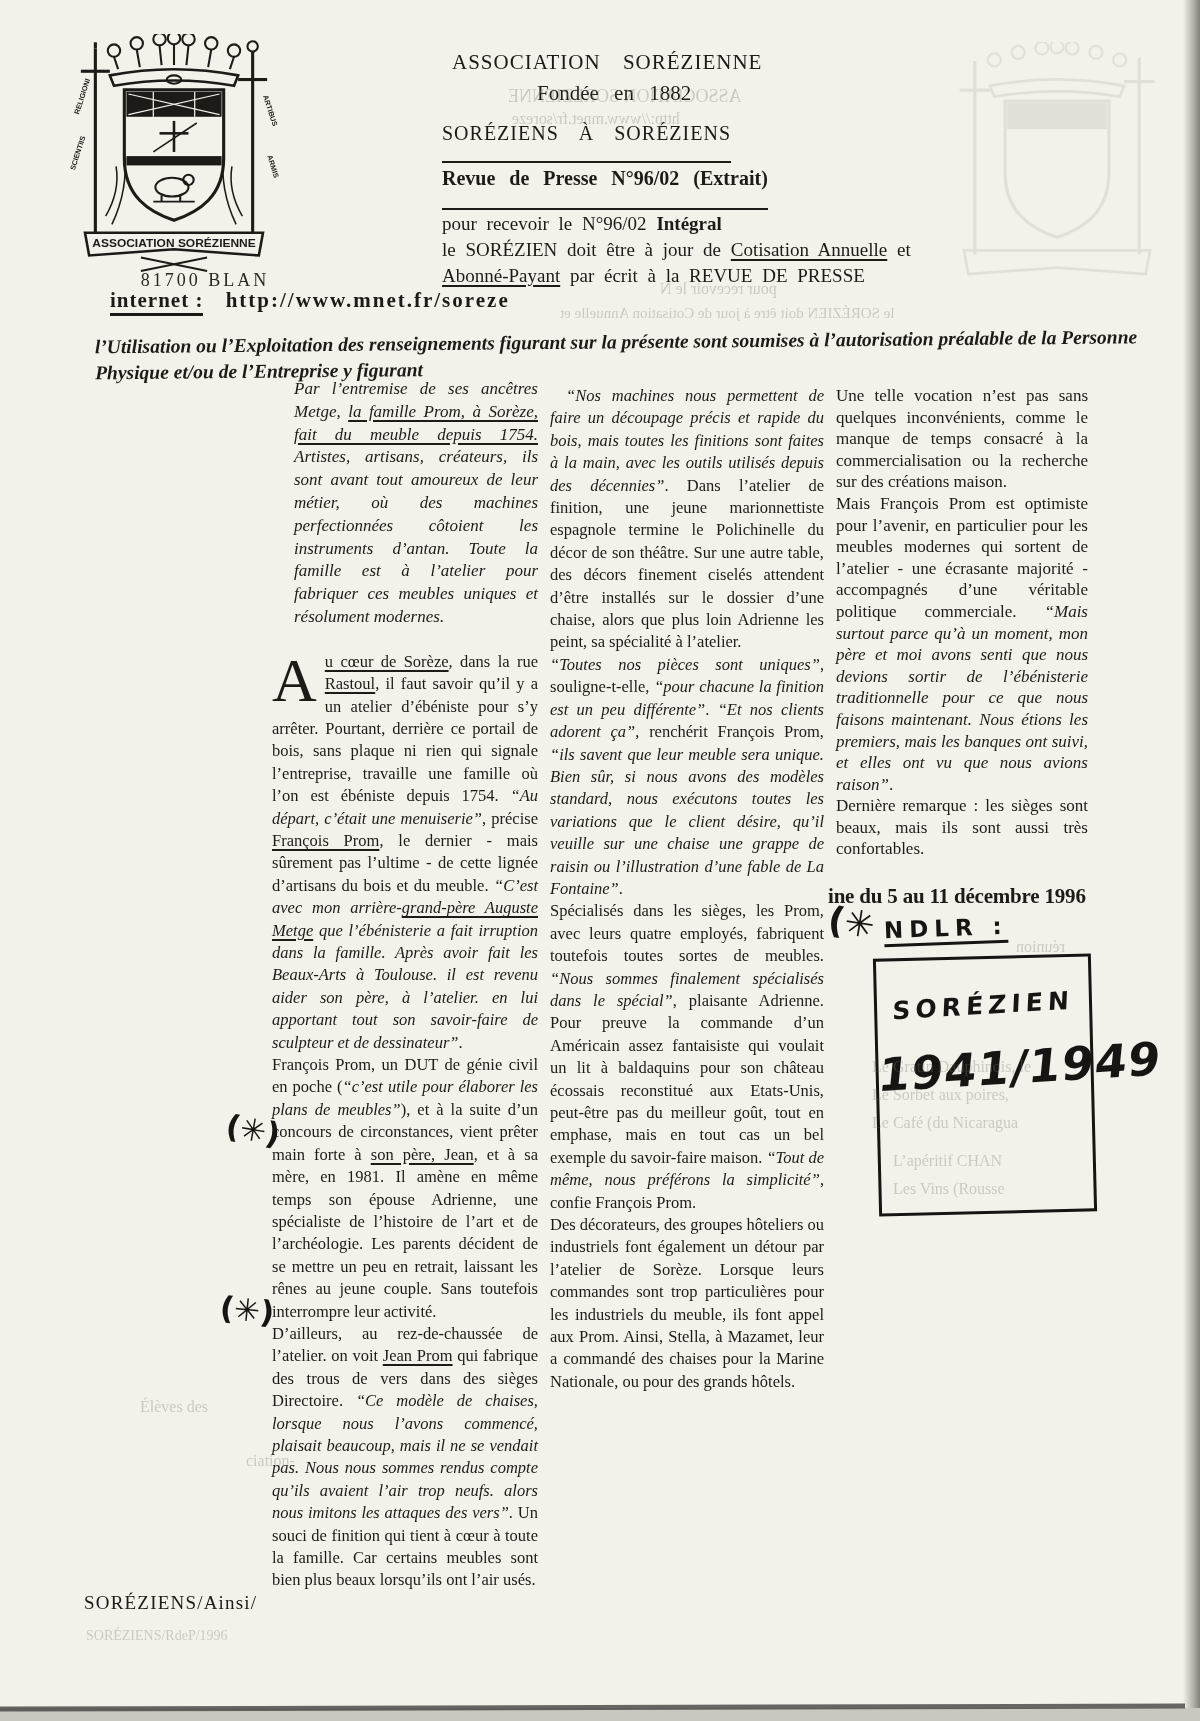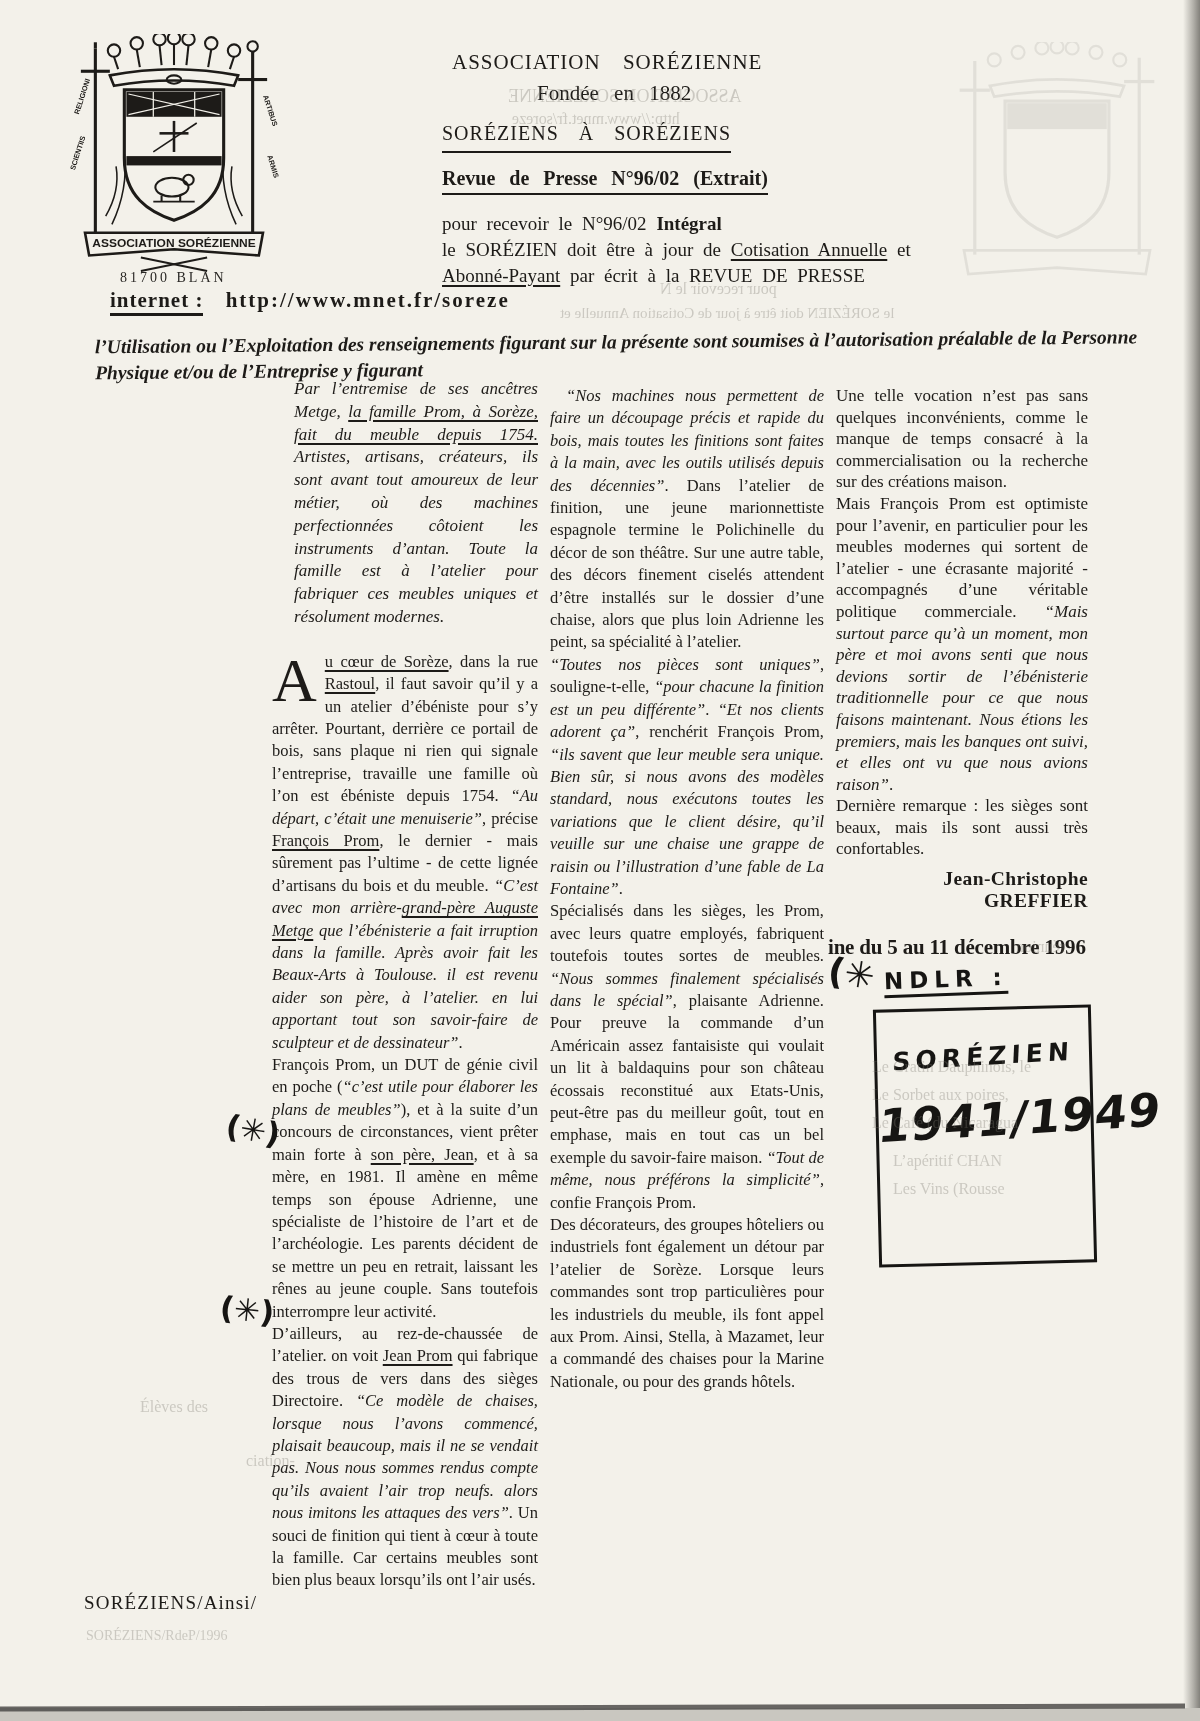--- a/index.html
+++ b/index.html
@@ -7,33 +7,33 @@
         font-family:"Liberation Serif","DejaVu Serif",serif;color:#1d1b18;}
   
   .edge-right{position:absolute;top:0;right:0;width:17px;height:100%;
     background:linear-gradient(to right,rgba(100,98,92,0),rgba(100,98,92,.45) 60%,rgba(70,68,63,.65));}
   .edge-bottom{position:absolute;left:0;right:0;bottom:0;height:13px;background:#c9c7c0;}
   .bottom-line{position:absolute;left:0;right:15px;bottom:11px;height:5px;background:#454441;opacity:.8;
     transform:rotate(-0.15deg);}
   
   .crest{position:absolute;left:60px;top:34px;width:228px;height:238px;}
   .ghost-crest{position:absolute;left:938px;top:42px;width:238px;height:250px;opacity:.08;transform:scaleX(-1);}
-  .postcode{position:absolute;left:120px;top:270px;width:170px;font-size:14px;
+  .postcode{position:absolute;left:120px;top:270px;width:170px;text-align:center;font-size:18px;
     letter-spacing:3px;color:#2a2825;}
   .internet-line{position:absolute;left:110px;top:288px;font-size:21px;font-weight:bold;letter-spacing:1px;}
   .internet-line .lbl{border-bottom:3px solid #1d1b18;padding-bottom:1px;}
   .internet-line .url{margin-left:16px;letter-spacing:2px;}
   
   .hdr{position:absolute;left:442px;top:50px;width:560px;}
   .org{font-size:21px;letter-spacing:1px;word-spacing:16px;margin-left:10px;}
   .founded{font-size:21px;word-spacing:10px;margin:6px 0 0 95px;}
   .title1{position:absolute;left:442px;top:122px;font-size:20px;letter-spacing:1px;word-spacing:14px;
-    border-bottom:2px solid #1d1b18;padding-bottom:6px;}
+    border-bottom:2px solid #1d1b18;padding-bottom:16px;}
   .title2{position:absolute;left:442px;top:167px;font-size:20px;font-weight:bold;word-spacing:9px;
-    border-bottom:2px solid #1d1b18;padding-bottom:3px;}
+    border-bottom:2px solid #1d1b18;padding-bottom:18px;}
   .sub{position:absolute;left:442px;top:211px;width:560px;font-size:19px;line-height:26px;word-spacing:5px;}
   .sub div{white-space:nowrap;}
   
   .notice{position:absolute;left:95px;top:329px;width:1105px;font-size:19.5px;line-height:26px;
     font-style:italic;font-weight:bold;transform:rotate(-0.55deg);}
   
   .col{position:absolute;top:378px;font-size:16.5px;line-height:22.4px;}
   #col1{left:272px;width:266px;}
   #col2{left:550px;top:385px;width:274px;}
   #col3{left:836px;top:385px;width:252px;font-size:17px;line-height:21.6px;}
@@ -213,21 +213,20 @@
     <p class="para indent1"><span class="st-i">“Nos machines nous permettent de faire un découpage précis et rapide du bois, mais toutes les finitions sont faites à la main, avec les outils utilisés depuis des décennies”</span><span>. Dans l’atelier de finition, une jeune marionnettiste espagnole termine le Polichinelle du décor de son théâtre. Sur une autre table, des décors finement ciselés attendent d’être installés sur le dossier d’une chaise, alors que plus loin Adrienne les peint, sa spécialité à l’atelier.</span></p>
     <p class="para"><span class="st-i">“Toutes nos pièces sont uniques”</span><span>, souligne-t-elle, </span><span class="st-i">“pour chacune la finition est un peu différente”</span><span>. </span><span class="st-i">“Et nos clients adorent ça”</span><span>, renchérit François Prom, </span><span class="st-i">“ils savent que leur meuble sera unique. Bien sûr, si nous avons des modèles standard, nous exécutons toutes les variations que le client désire, qu’il veuille sur une chaise une grappe de raisin ou l’illustration d’une fable de La Fontaine”</span><span>.</span></p>
     <p class="para"><span>Spécialisés dans les sièges, les Prom, avec leurs quatre employés, fabriquent toutefois toutes sortes de meubles. </span><span class="st-i">“Nous sommes finalement spécialisés dans le spécial”</span><span>, plaisante Adrienne. Pour preuve la commande d’un Américain assez fantaisiste qui voulait un lit à baldaquins pour son château écossais reconstitué aux Etats-Unis, peut-être pas du meilleur goût, tout en emphase, mais en tout cas un bel exemple du savoir-faire maison. </span><span class="st-i">“Tout de même, nous préférons la simplicité”</span><span>, confie François Prom.</span></p>
     <p class="para"><span>Des décorateurs, des groupes hôteliers ou industriels font également un détour par l’atelier de Sorèze. Lorsque leurs commandes sont trop particulières pour les industriels du meuble, ils font appel aux Prom. Ainsi, Stella, à Mazamet, leur a commandé des chaises pour la Marine Nationale, ou pour des grands hôtels.</span></p>
   </div>
 
   <div class="col" id="col3">
     <p class="para"><span>Une telle vocation n’est pas sans quelques inconvénients, comme le manque de temps consacré à la commercialisation ou la recherche sur des créations maison.</span></p>
     <p class="para"><span>Mais François Prom est optimiste pour l’avenir, en particulier pour les meubles modernes qui sortent de l’atelier - une écrasante majorité - accompagnés d’une véritable politique commerciale. </span><span class="st-i">“Mais surtout parce qu’à un moment, mon père et moi avons senti que nous devions sortir de l’ébénisterie traditionnelle pour ce que nous faisons maintenant. Nous étions les premiers, mais les banques ont suivi, et elles ont vu que nous avions raison”</span><span>.</span></p>
     <p class="para"><span>Dernière remarque : les sièges sont beaux, mais ils sont aussi très confortables.</span></p>
-    <div class="byline">Jean-Christophe GREFFIER</div>
     <div class="dateline">ine du 5 au 11 décembre 1996</div>
 
     <div class="annot">
       <div class="ast-big hw">(✳</div>
       <div class="ndlr hw">NDLR :</div>
       <div class="hw-box">
         <div class="hw-soreze hw">SORÉZIEN</div>
         <div class="hw-years hw">1941/1949</div>
       </div>
     </div>

